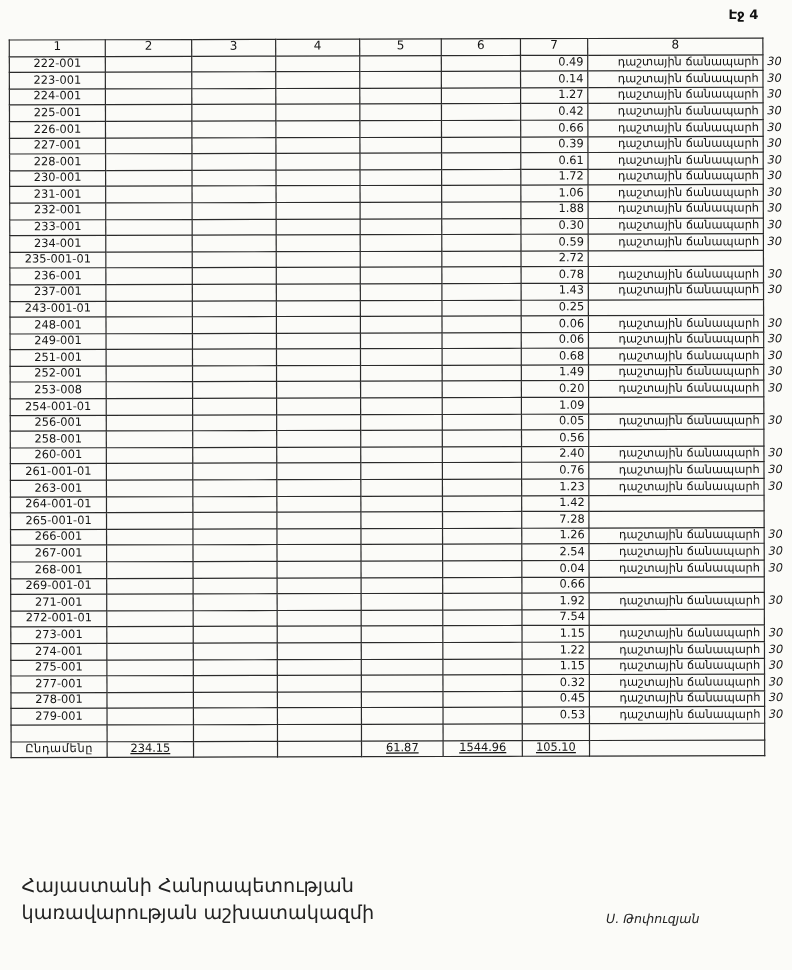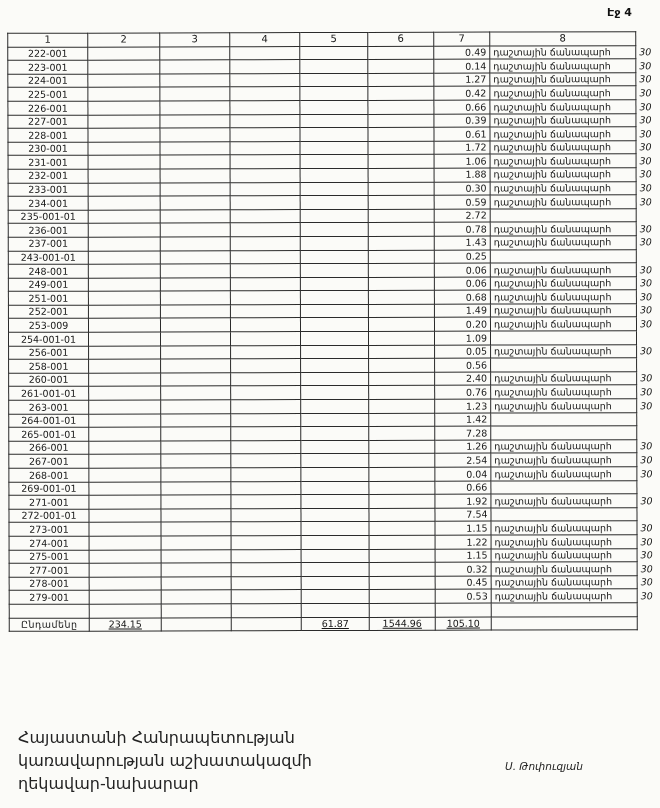--- a/index.html
+++ b/index.html
@@ -32,21 +32,21 @@
     white-space:nowrap;
     overflow:hidden;
     color:#161616;
   }
   .doc-table th{
     text-align:center;
     font-size:10px;
   }
   .cell-code{text-align:center;}
   .cell-value{text-align:right;padding-right:8px;}
-  .cell-desc{text-align:left;padding-left:4px;font-size:9px;color:#232323;}
+  .cell-desc{text-align:right;padding-left:4px;font-size:9px;color:#232323;}
   .cell-mark{
     border:none !important;
     background:transparent;
     width:16px;
     text-align:left;
     color:#9a9a94;
     font-size:7px;
     font-style:italic;
     padding:0 0 0 2px;
   }
@@ -310,21 +310,21 @@
         <td></td>
         <td></td>
         <td></td>
         <td></td>
         <td></td>
         <td class="cell-value">1.49</td>
         <td class="cell-desc">դաշտային ճանապարհ</td>
         <td class="cell-mark">30</td>
       </tr>
       <tr>
-        <td class="cell-code">253-009</td>
+        <td class="cell-code">253-008</td>
         <td></td>
         <td></td>
         <td></td>
         <td></td>
         <td></td>
         <td class="cell-value">0.20</td>
         <td class="cell-desc">դաշտային ճանապարհ</td>
         <td class="cell-mark">30</td>
       </tr>
       <tr>
@@ -570,16 +570,15 @@
       <td class="totals-num">105.10</td>
       <td></td>
       <td class="cell-mark"></td>
     </tr>
   </tfoot>
 </table>
 
 <div class="footer-block">
   <div>Հայաստանի Հանրապետության</div>
   <div>կառավարության աշխատակազմի</div>
-  <div>ղեկավար-նախարար</div>
 </div>
 
 <div class="signature">Ս. Թոփուզյան</div>
 
 </body></html>

